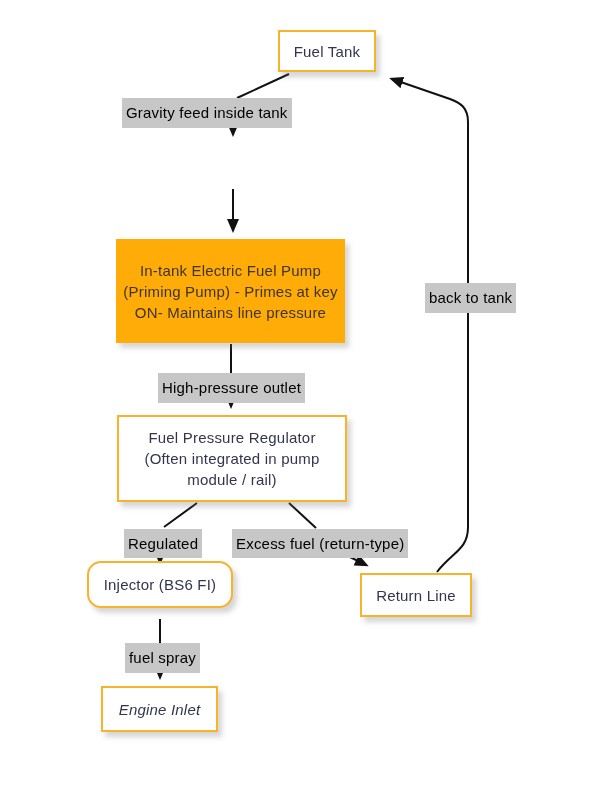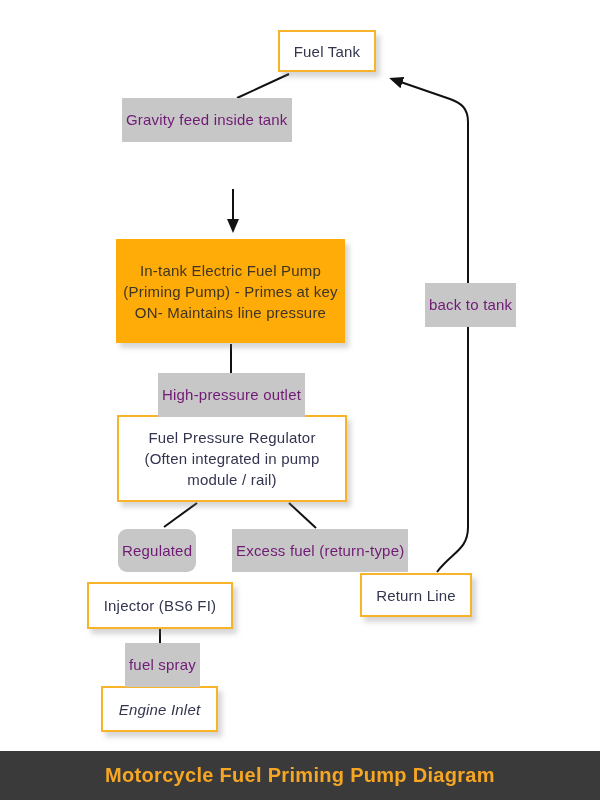--- a/index.html
+++ b/index.html
@@ -21,22 +21,22 @@
     letter-spacing:0.2px;
   }
   .node.filled{
     background:#FFAB08;border:none;color:#3E3624;
     padding:0 6px;
   }
 
   
   .edge-label{
     position:absolute;z-index:3;box-sizing:border-box;
-    background:#C7C7C7;color:#701a75;
-    font-size:15px;line-height:20px;padding:12px 4px;
+    background:#C7C7C7;color:#000000;
+    font-size:15px;line-height:20px;padding:5px 4px;
     white-space:nowrap;display:inline-block;letter-spacing:0.2px;
   }
 
   .footer{
     position:absolute;left:0;top:751px;width:600px;height:49px;z-index:4;
     background:#3A3A3A;display:flex;align-items:center;justify-content:center;
   }
   .footer-title{
     color:#F6A623;font-size:20px;font-weight:700;letter-spacing:0.3px;
   }
@@ -72,41 +72,38 @@
 
 
   <div class="node filled" style="left:116px;top:239px;width:229px;height:104px;">
     <span>In-tank Electric Fuel Pump (Priming Pump) - Primes at key ON- Maintains line pressure</span>
   </div>
 
   <div class="node" style="left:117px;top:415px;width:230px;height:87px;padding:6px 14px;">
     <span>Fuel Pressure Regulator (Often integrated in pump module / rail)</span>
   </div>
 
-  <div class="node" style="left:87px;top:582px;width:146px;height:47px;">
+  <div class="node" style="left:87px;top:561px;width:146px;height:47px;border-radius:14px;">
     <span>Injector (BS6 FI)</span>
   </div>
 
   <div class="node" style="left:360px;top:573px;width:112px;height:44px;">
     <span>Return Line</span>
   </div>
 
   <div class="node" style="left:101px;top:686px;width:117px;height:46px;font-style:italic;">
     <span>Engine Inlet</span>
   </div>
 
   <span class="edge-label" style="left:122px;top:98px;">Gravity feed inside tank</span>
 
   <span class="edge-label" style="left:158px;top:373px;">High-pressure outlet</span>
 
-  <span class="edge-label" style="left:118px;top:529px;line-height:19px;border-radius:9px;">Regulated</span>
+  <span class="edge-label" style="left:124px;top:529px;line-height:19px;">Regulated</span>
 
   <span class="edge-label" style="left:232px;top:529px;line-height:19px;">Excess fuel (return-type)</span>
 
   <span class="edge-label" style="left:425px;top:283px;">back to tank</span>
 
   <span class="edge-label" style="left:125px;top:643px;">fuel spray</span>
 
-  <div class="footer">
-    <span class="footer-title">Motorcycle Fuel Priming Pump Diagram</span>
-  </div>
 
 </div>
 
 </body></html>

